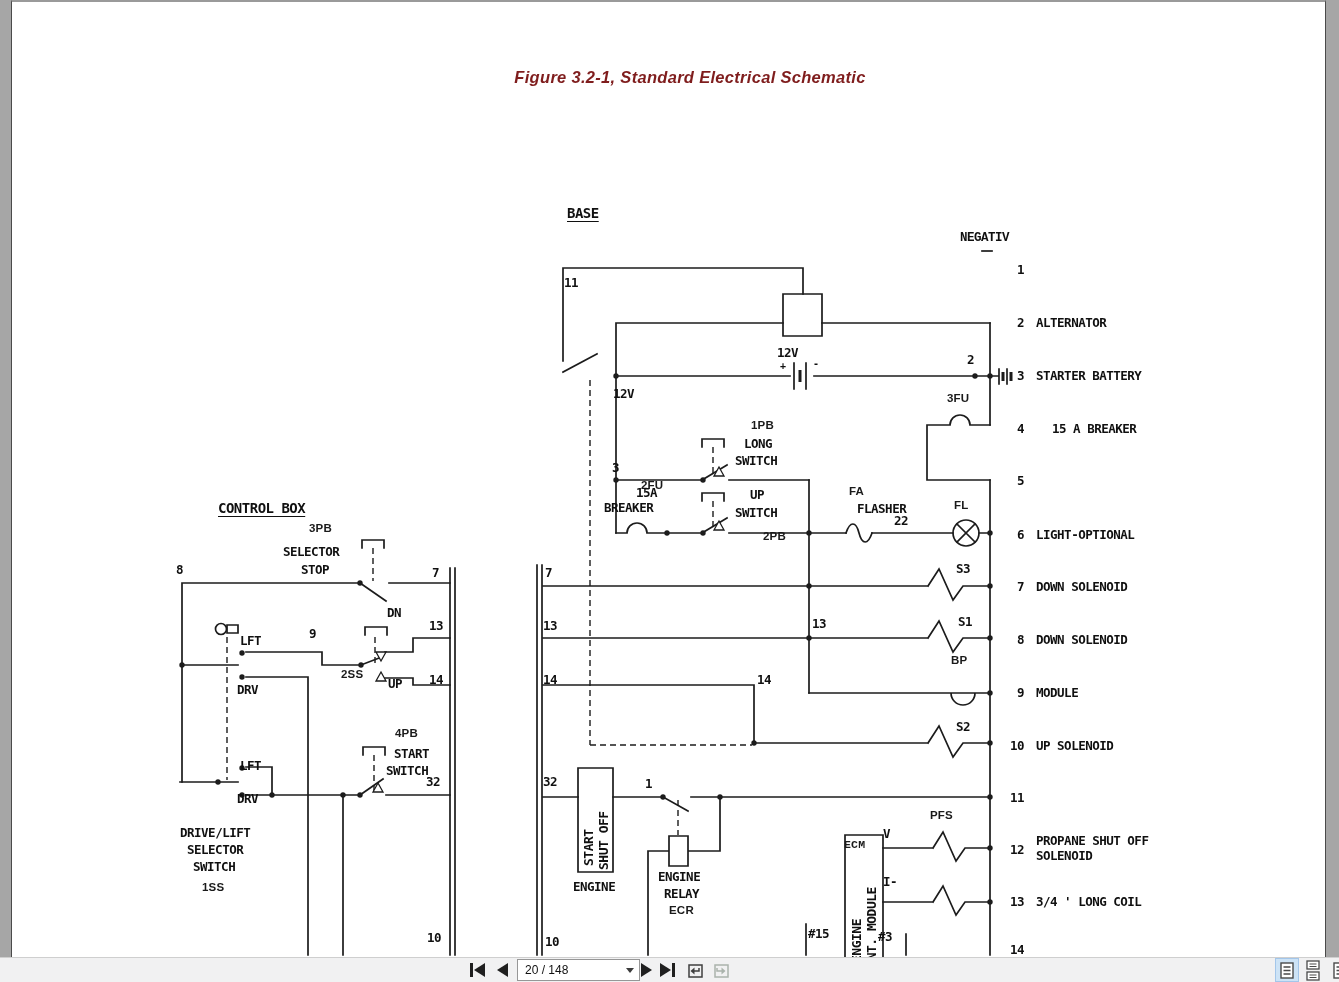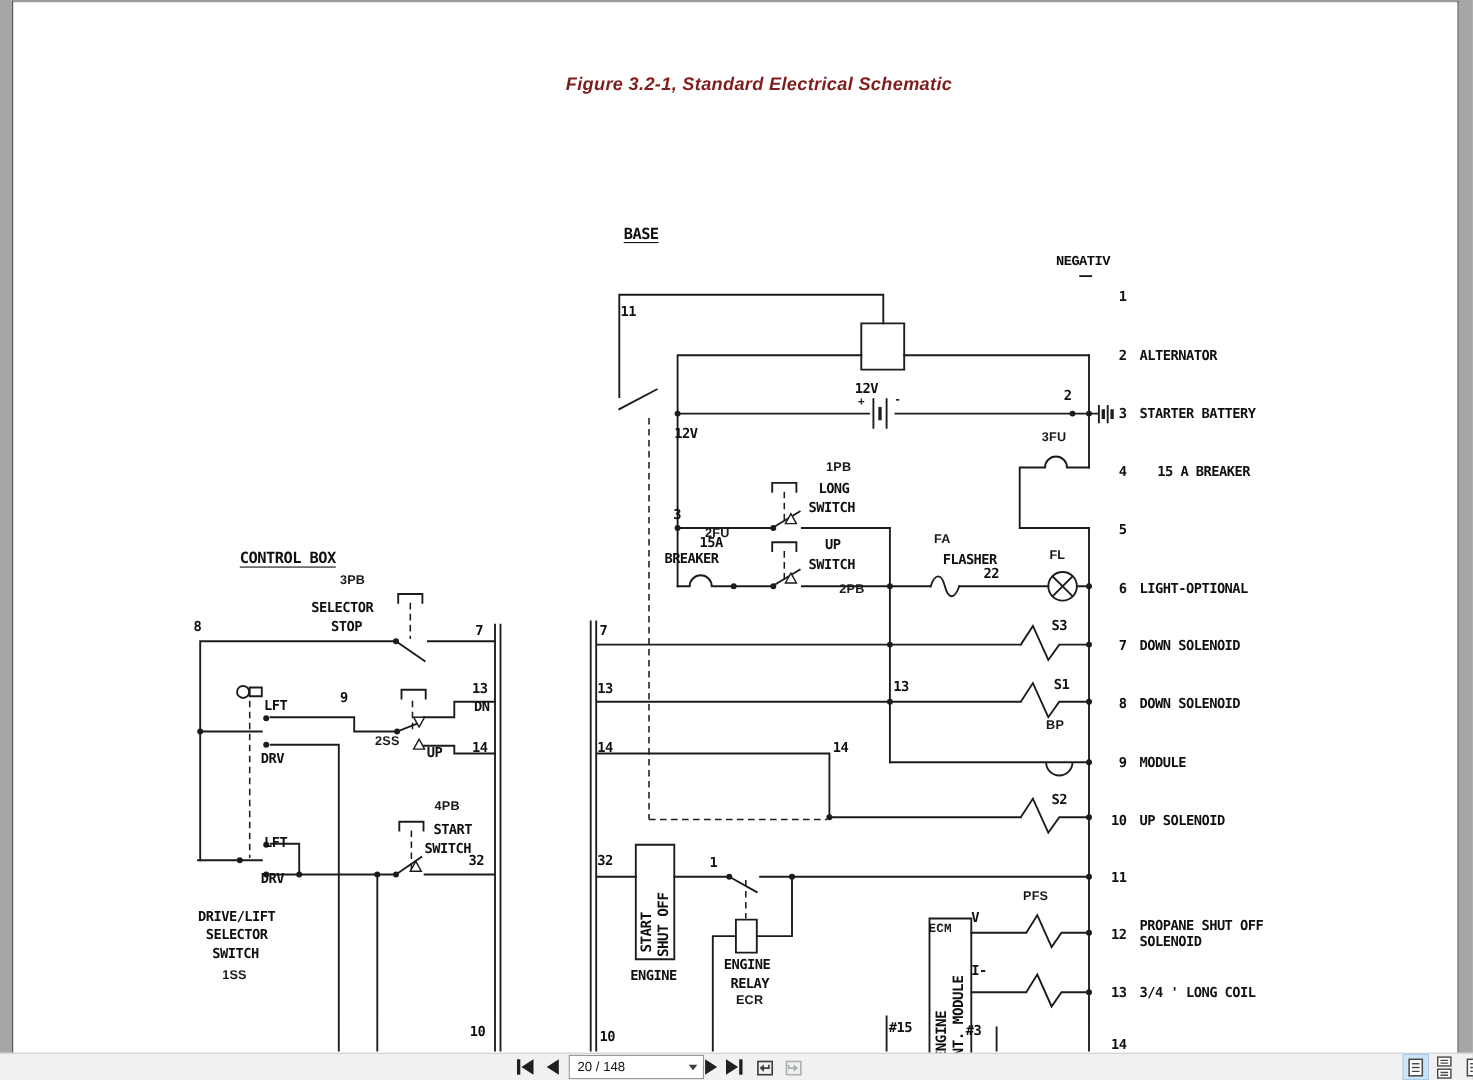--- a/index.html
+++ b/index.html
@@ -202,21 +202,21 @@
     <div class="lbl st" style="left: 545px; top: 934px;">10</div>
     <div class="lbl st" style="left: 309px; top: 626px;">9</div>
     <div class="lbl cl" style="left: 309px; top: 522px;">3PB</div>
     <div class="lbl st" style="left: 283px; top: 544px;">SELECTOR</div>
     <div class="lbl st" style="left: 301px; top: 562px;">STOP</div>
     <div class="lbl st" style="left: 240px; top: 633px;">LFT</div>
     <div class="lbl st" style="left: 237px; top: 682px;">DRV</div>
     <div class="lbl st" style="left: 240px; top: 758px;">LFT</div>
     <div class="lbl st" style="left: 237px; top: 791px;">DRV</div>
     <div class="lbl cl" style="left: 341px; top: 668px;">2SS</div>
-    <div class="lbl st" style="left: 387px; top: 634px; margin-left: 44px;">DN</div>
+    <div class="lbl st" style="left: 387px; top: 605px;">DN</div>
     <div class="lbl st" style="left: 388px; top: 676px;">UP</div>
     <div class="lbl cl" style="left: 395px; top: 727px;">4PB</div>
     <div class="lbl st" style="left: 394px; top: 746px;">START</div>
     <div class="lbl st" style="left: 386px; top: 763px;">SWITCH</div>
     <div class="lbl st" style="left: 180px; top: 825px;">DRIVE/LIFT</div>
     <div class="lbl st" style="left: 187px; top: 842px;">SELECTOR</div>
     <div class="lbl st" style="left: 193px; top: 859px;">SWITCH</div>
     <div class="lbl cl" style="left: 202px; top: 881px;">1SS</div>
     <div class="lbl st rot" style="left: 581px; top: 866px;">START</div>
     <div class="lbl st rot" style="left: 596px; top: 870px;">SHUT OFF</div>

